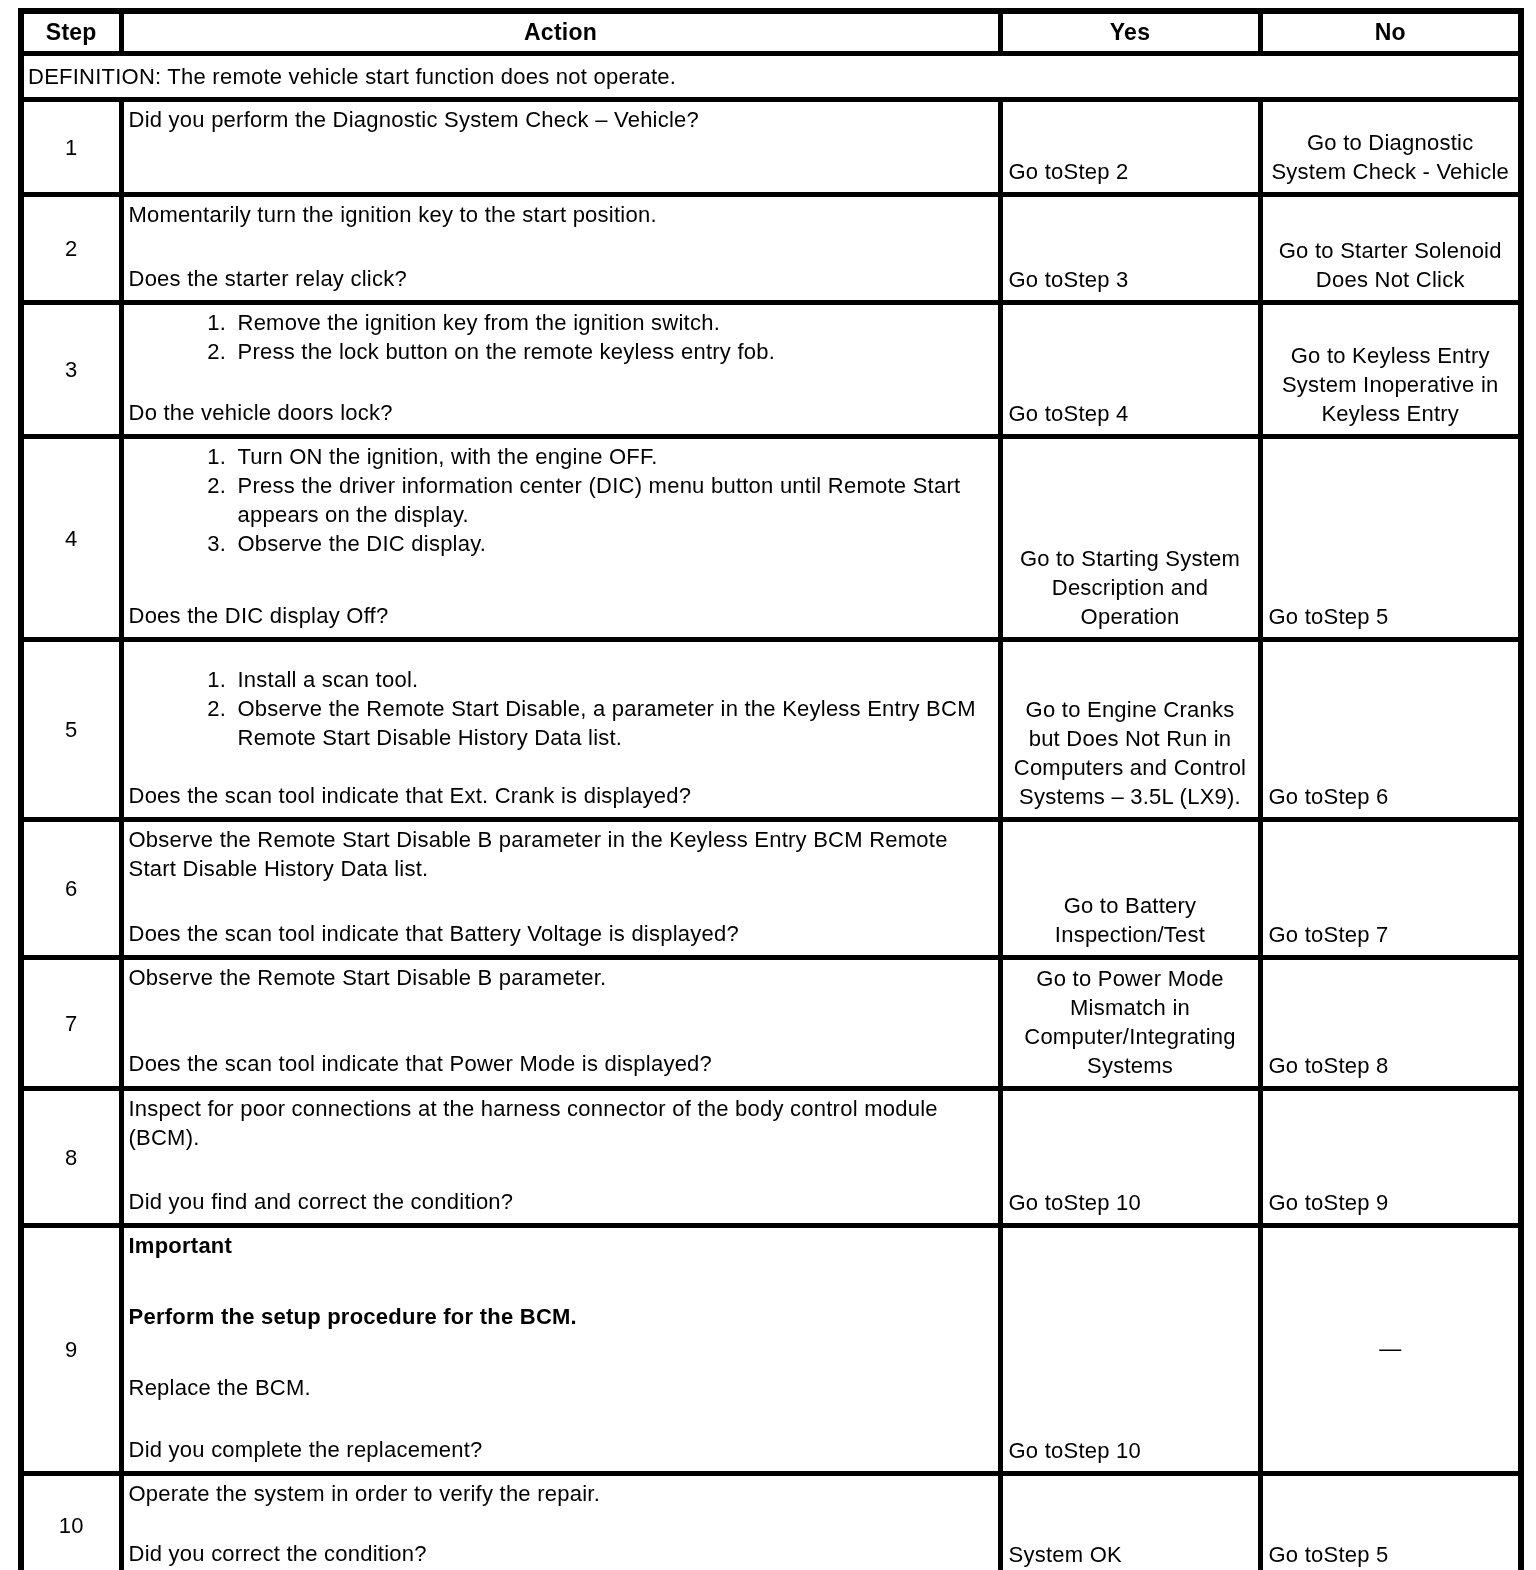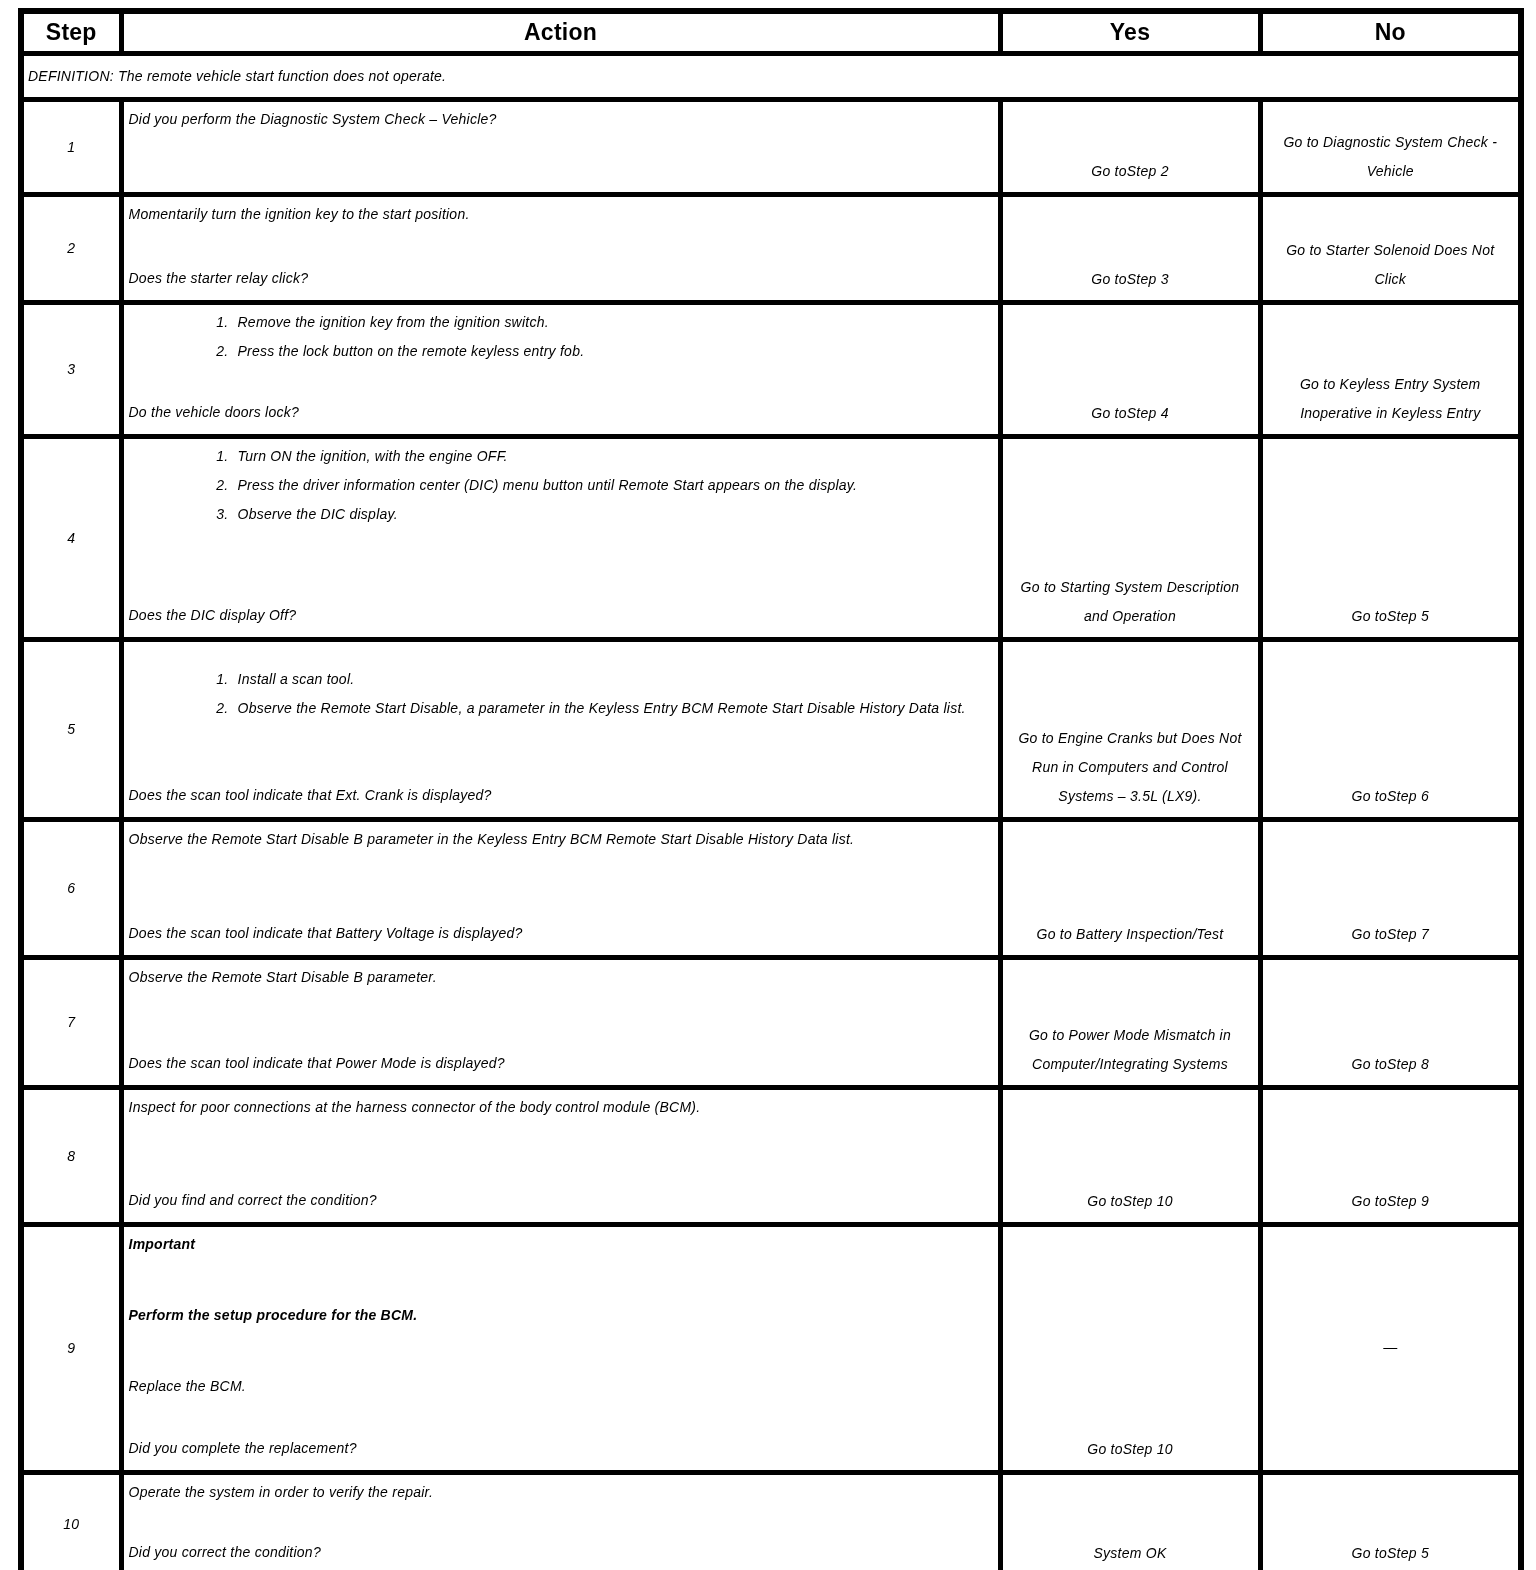--- a/index.html
+++ b/index.html
@@ -13,33 +13,33 @@
   table.diag{
     border-collapse:collapse;table-layout:fixed;
     width:1500px;border:6px solid #000;
   }
   col.c-step{width:100px;} col.c-action{width:879px;} col.c-yes{width:260px;} col.c-no{width:261px;}
   th,td{border:5px solid #000;box-sizing:border-box;}
   th{
     font-size:23px;font-weight:bold;text-align:center;
     padding:5px 4px;height:40px;vertical-align:middle;
   }
-  td{font-size:14px;line-height:29px;font-style:italic;}
+  td{font-size:22px;line-height:29px;}
   td.def-cell{padding:5px 4px;height:46px;vertical-align:middle;}
   td.step-cell{text-align:center;vertical-align:middle;padding:2px;}
   td.action-cell{vertical-align:top;padding:3px 8px 7px 5px;}
   .action-wrap{display:flex;flex-direction:column;}
   .para{margin:0;}
   .para.bold{font-weight:bold;}
   .para + .para{margin-top:42px;}
   ol.steps{margin:0;padding-left:104px;}
   ol.steps li{padding-left:5px;}
   .question{margin-top:auto;padding-top:14px;}
   td.yes-cell,td.no-cell{vertical-align:bottom;padding:4px 6px 6px 6px;}
-  td.al-center{text-align:center;}
+  td.al-center{}
   td.al-left{text-align:center;}
   td.al-dash{text-align:center;vertical-align:middle;}
   
   tr.row-1 .action-wrap{min-height:80px;}
   tr.row-2 .action-wrap{min-height:93px;}
   tr.row-3 .action-wrap{min-height:119px;}
   tr.row-4 .action-wrap{min-height:188px;justify-content:space-between;}
   tr.row-5 .action-wrap{min-height:145px;margin-top:20px;}
   tr.row-6 .action-wrap{min-height:123px;justify-content:flex-end;}
   tr.row-7 .action-wrap{min-height:115px;}

